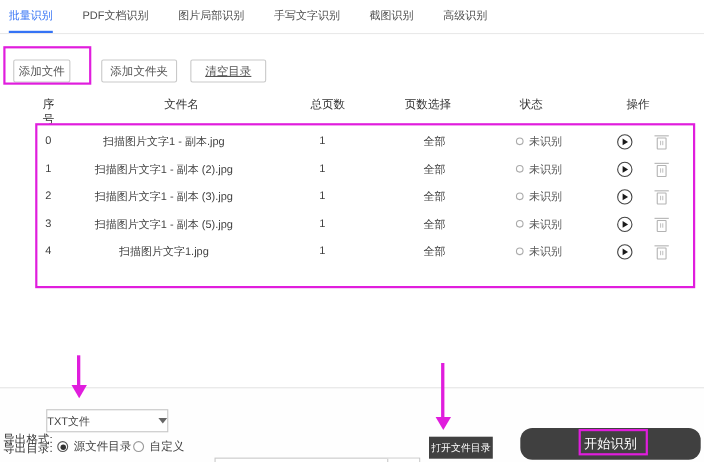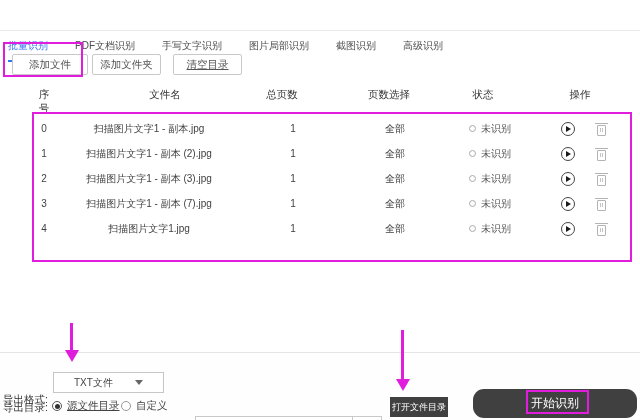--- a/index.html
+++ b/index.html
@@ -9,35 +9,35 @@
     font-family:"Liberation Sans", sans-serif; color:#444; overflow:hidden;
   }
   
   .tabbar {
     position:absolute; top:0; left:0; width:640px; height:31px;
     display:flex; align-items:stretch; gap:27px; padding-left:8px;
     border-bottom:1px solid #e9e9e9; background:#fff;
   }
   .tab {
     font-size:10px; color:#4d4d4d; display:flex; align-items:center;
-    height:30px; border-bottom:2px solid transparent; cursor:default; white-space:nowrap;margin-top:32px;
+    height:30px; border-bottom:2px solid transparent; cursor:default; white-space:nowrap;
   }
   .tab.active { color:#3573f5; border-bottom-color:#3573f5; }
   
   .toolbtn {
     position:absolute; top:54px; height:21px; background:#fff;
     border:1px solid #c9c9c9; border-radius:2px; font-size:10.5px; color:#555;
     display:flex; align-items:center; justify-content:center;
   }
   
   .thead { position:absolute; left:34px; top:88px; width:596px; height:15px; font-size:10.5px; color:#333; }
   .hcell { position:absolute; top:0; text-align:center; }
   .h-index  { left:0;   width:20px; }
   .h-file   { left:31px;  width:200px; }
-  .h-pages  { left:218px; width:60px; }
+  .h-pages  { left:234px; width:60px; }
   .h-select { left:325px; width:60px; }
   .h-status { left:399px; width:100px; }
   .h-ops    { left:496px; width:100px;text-align:center; }
   .tablebox {
     position:absolute; left:32px; top:112px; width:600px; height:150px;
     border:2px solid #e01ddd; background:transparent;
   }
   .trow { position:absolute; left:0; width:596px; height:25px; font-size:10px; color:#3f3f3f; }
   .cell { position:absolute; top:0; height:25px; display:flex; align-items:center; justify-content:center; text-align:center; }
   .c-index  { left:0;   width:20px; }
@@ -53,23 +53,23 @@
   }
   .play-tri { width:0; height:0; border-left:5px solid #1a1a1a; border-top:3px solid transparent; border-bottom:3px solid transparent; margin-left:1px; }
   .trash { position:relative; width:11px; height:12px; display:inline-block; cursor:pointer; }
   .trash::before { content:""; position:absolute; left:1px; top:2px; width:7px; height:9px; border:1px solid #b3b3b3; border-radius:1px; }
   .trash::after  { content:""; position:absolute; left:-1px; top:0; width:13px; height:1px; background:#b3b3b3; }
   .trash i { position:absolute; left:4px; top:5px; width:1px; height:4px; background:#c4c4c4; box-shadow:2px 0 0 #c4c4c4; }
   
   .footer { position:absolute; left:0; top:352px; width:640px; height:68px; background:#fefefe; border-top:1px solid #e5e5e5; }
   .flabel { position:absolute; font-size:10.5px; color:#333; }
   .dropdown {
-    position:absolute; left:53px; top:19px; width:111px; height:21px;
+    position:absolute; left:42px; top:19px; width:111px; height:21px;
     border:1px solid #c6c6c6; background:#fff; display:flex; align-items:center;
-    font-size:10px; color:#444; padding:0 20px; cursor:pointer;
+    font-size:10px; color:#444; padding:0 0; cursor:pointer;
   }
   .caret { margin-left:auto; width:0; height:0; border-left:4px solid transparent; border-right:4px solid transparent; border-top:5px solid #666; }
   .radio { position:absolute; display:flex; align-items:center; gap:5px; font-size:10.5px; color:#444; cursor:pointer; }
   .rdot { width:10px; height:10px; border-radius:50%; border:1px solid #999; background:#fff; display:inline-flex; align-items:center; justify-content:center; }
   .rdot.sel { border-color:#555; }
   .rdot.sel::after { content:""; width:5px; height:5px; border-radius:50%; background:#333; }
   .pathgroup {
     position:absolute; left:195px; top:43px; width:187px; height:31px;
     border:1px solid #c9c9c9; background:#fff; display:flex; align-items:stretch;margin-top:20px;
   }
@@ -85,27 +85,27 @@
   .ann-head { position:absolute; width:0; height:0; border-left:7px solid transparent; border-right:7px solid transparent; border-top:12px solid #e01ddd; }
 </style>
 </head>
 <body>
 
 <div class="app">
 
   <div class="tabbar">
     <div class="tab active">批量识别</div>
     <div class="tab">PDF文档识别</div>
+    <div class="tab">图片局部识别</div>
     <div class="tab">手写文字识别</div>
-    <div class="tab">图片局部识别</div>
     <div class="tab">截图识别</div>
     <div class="tab">高级识别</div>
   </div>
 
-  <div class="toolbtn" style="left:12px; width:76px;">添加文件</div>
+  <div class="toolbtn" style="left:12px; width:52px;">添加文件</div>
   <div class="toolbtn" style="left:92px; width:69px;">添加文件夹</div>
   <div class="toolbtn" style="left:173px; width:69px;text-decoration:underline;">清空目录</div>
 
   <div class="thead">
     <div class="hcell h-index">序号</div>
     <div class="hcell h-file">文件名</div>
     <div class="hcell h-pages">总页数</div>
     <div class="hcell h-select">页数选择</div>
     <div class="hcell h-status">状态</div>
     <div class="hcell h-ops">操作</div>
@@ -165,21 +165,21 @@
             <span class="play-tri"></span>
           </span>
         <span class="trash">
             <i></i>
           </span>
       </div>
     </div>
 
     <div class="trow" style="top:77px;">
       <div class="cell c-index">3</div>
-      <div class="cell c-file">扫描图片文字1 - 副本 (7).jpg</div>
+      <div class="cell c-file">扫描图片文字1 - 副本 (5).jpg</div>
       <div class="cell c-pages">1</div>
       <div class="cell c-select">全部</div>
       <div class="cell c-status">
         <span class="status-dot"></span>
         <span>未识别</span>
       </div>
       <div class="cell c-ops">
         <span class="play">
             <span class="play-tri"></span>
           </span>
@@ -211,21 +211,21 @@
   </div>
 
   <div class="footer">
     <div class="flabel" style="left:3px; top:40px;">导出格式:</div>
     <div class="dropdown">
       <span>TXT文件</span>
       <span class="caret"></span>
     </div>
 
     <div class="flabel" style="left:3px; top:48px;">导出目录:</div>
-    <div class="radio" style="left:52px; top:46px;text-decoration:underline;">
+    <div class="radio" style="left:52px; top:46px;">
       <span class="rdot sel"></span>
       <span>源文件目录</span>
     </div>
     <div class="radio" style="left:121px; top:46px;">
       <span class="rdot"></span>
       <span>自定义</span>
     </div>
 
     <div class="pathgroup">
       <div class="pathtext">D:\ZM\</div>

